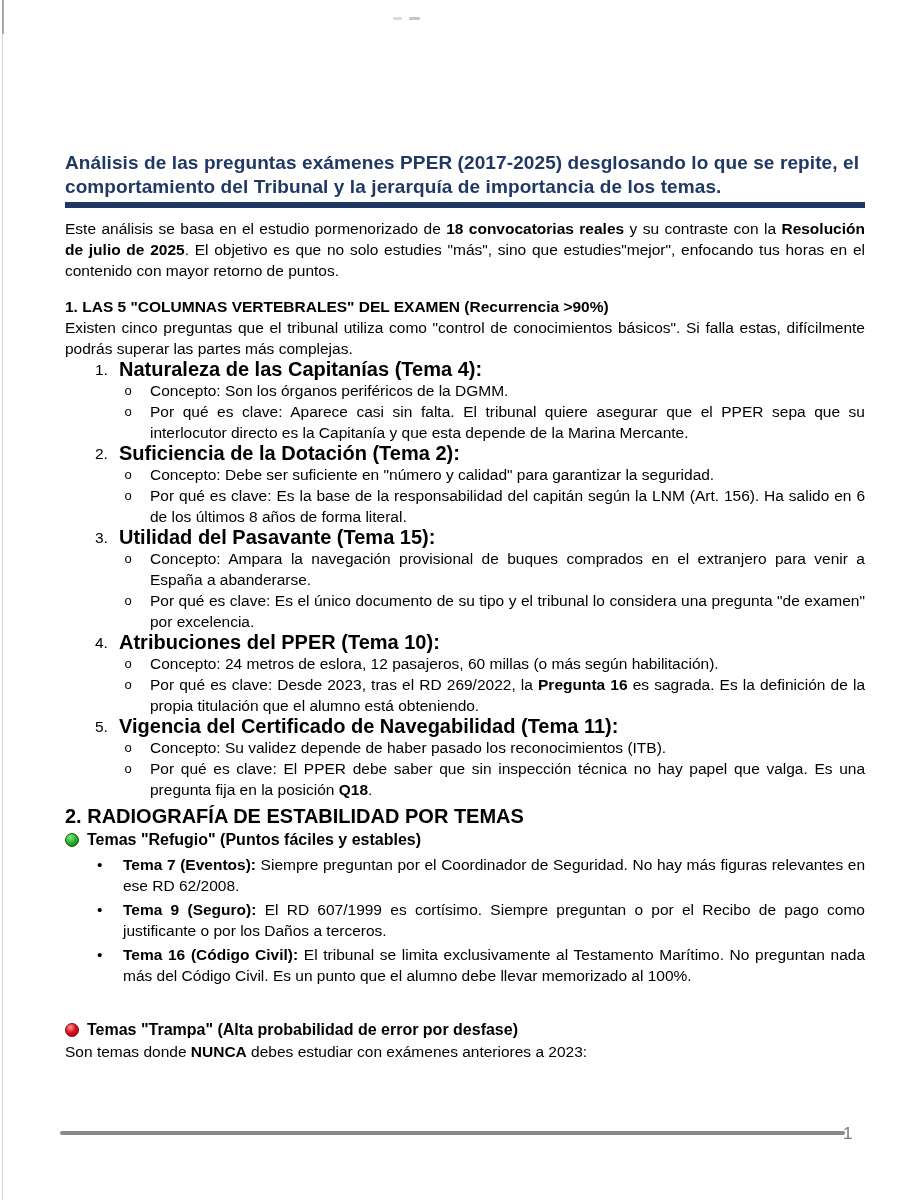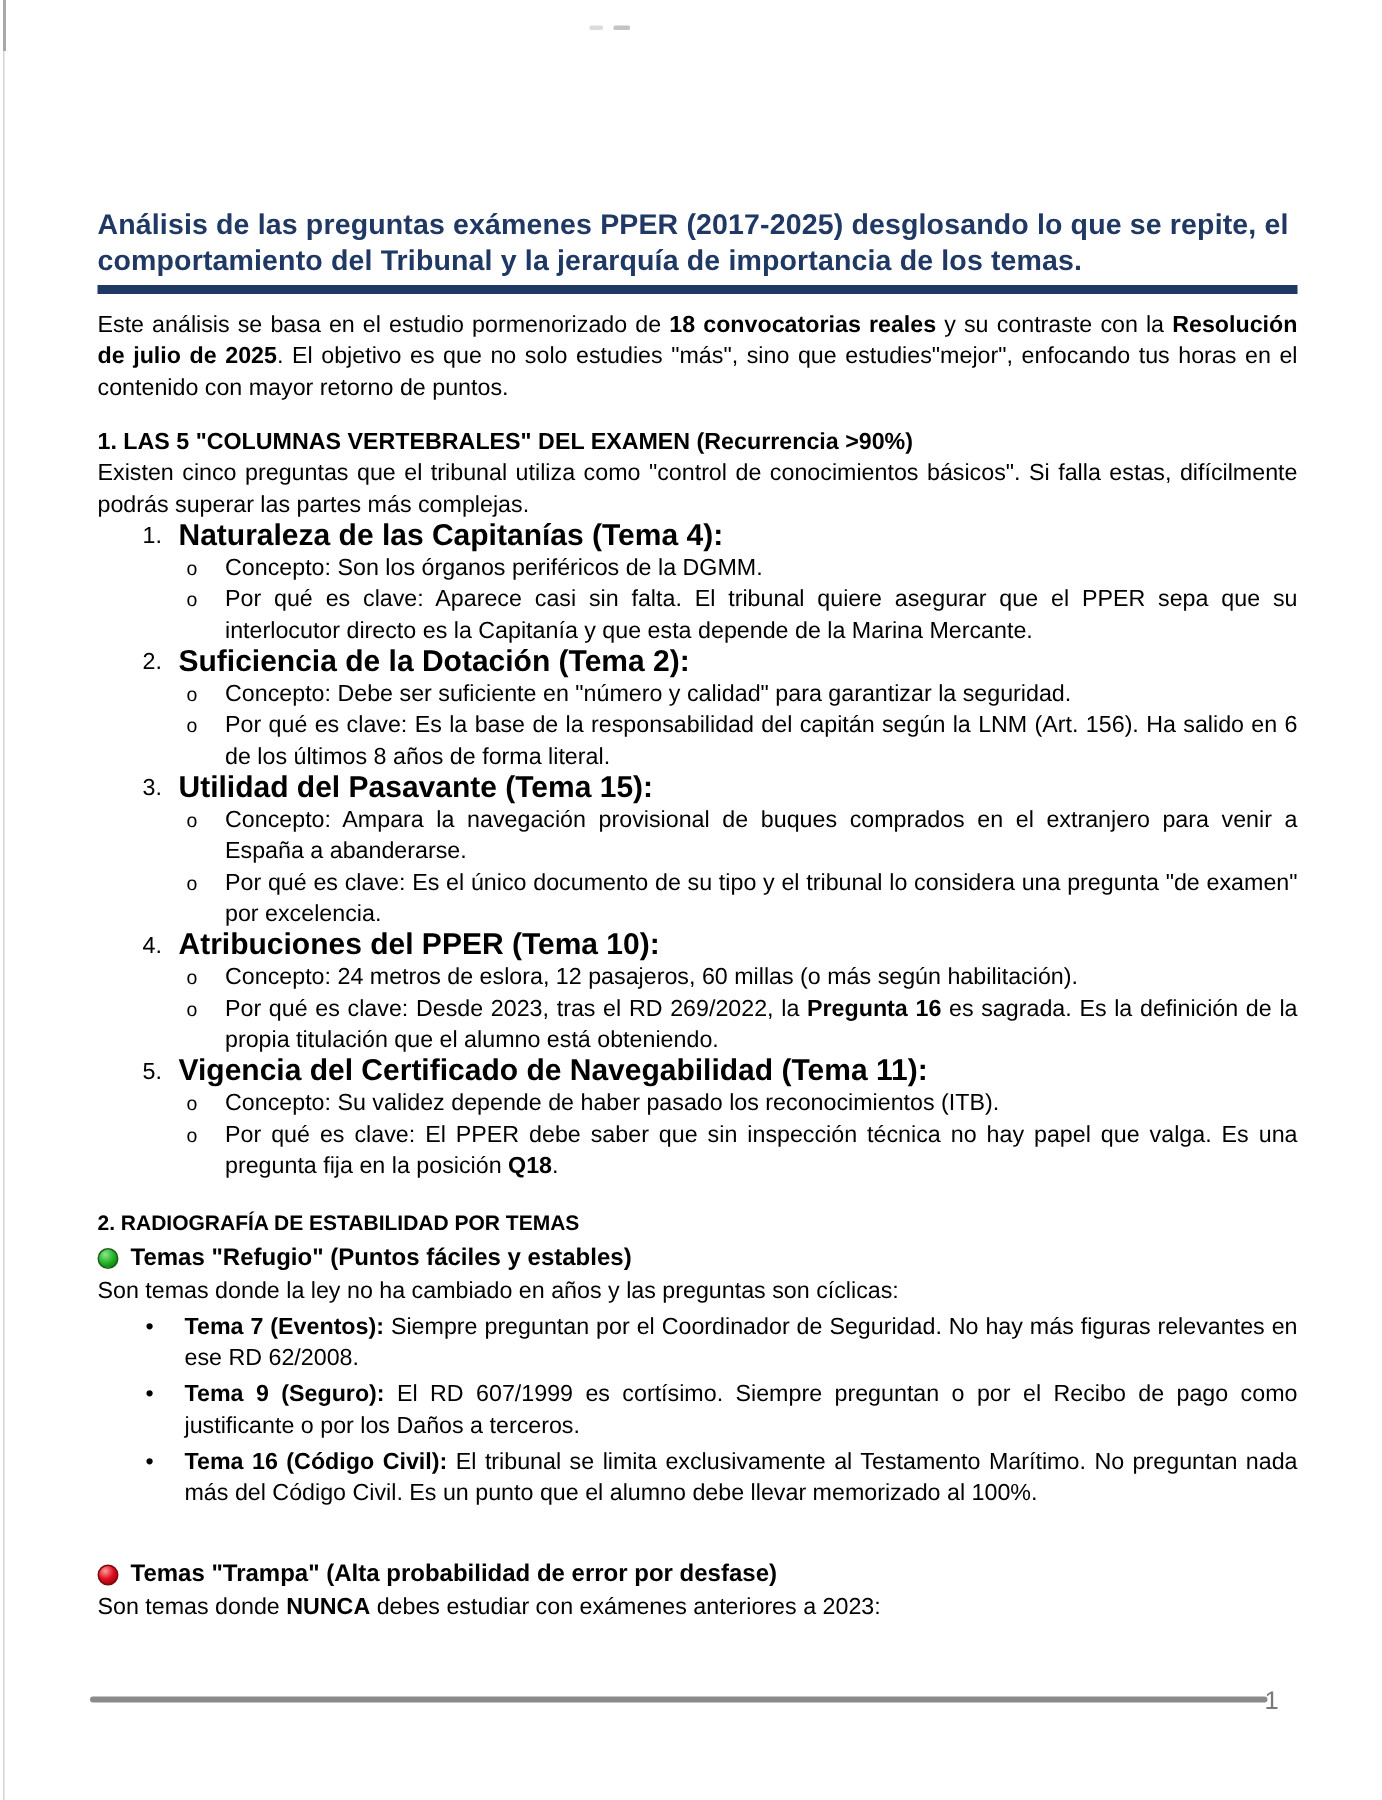--- a/index.html
+++ b/index.html
@@ -16,21 +16,21 @@
     font-family:"Liberation Sans","DejaVu Sans",sans-serif;
     color:var(--body);
   }
   .page-edge-line{position:absolute;left:2px;top:0;bottom:0;width:1px;background:var(--edge-gray);}
   .page-edge-line-top{position:absolute;left:2px;top:0;height:34px;width:2px;background:#a8a8a8;}
   .top-smudge{position:absolute;left:393px;top:16px;width:30px;height:6px;opacity:.45;}
   .top-smudge i{display:inline-block;height:3px;background:#666;border-radius:1px;filter:blur(.4px);vertical-align:top;margin-top:1px;}
   .top-smudge i.s1{width:9px;margin-right:7px;opacity:.5;}
   .top-smudge i.s2{width:11px;opacity:.85;}
 
-  .content{position:absolute;left:65px;top:0;width:800px;}
+  .content{position:absolute;left:65px;top:12px;width:800px;}
 
   .doc-title{
     margin-top:139px;
     color:var(--navy);
     font-weight:bold;
     font-size:19px;
     line-height:23.5px;
     letter-spacing:.1px;
   }
   .title-rule{margin-top:4px;height:6px;background:var(--navy);}
@@ -45,21 +45,21 @@
 
   .olist{margin-top:0;}
   .oli{display:flex;margin-left:30px;}
   .oli .num{flex:none;width:24px;font-size:15.5px;line-height:21px;text-align:left;}
   .oli .oli-body{flex:1;}
   .oli .oli-title{font-weight:bold;font-size:20px;line-height:21px;}
   .subli{display:flex;margin-left:57px;}
   .subli .sub-marker{flex:none;width:12px;font-size:13px;line-height:21px;margin-right:16px;text-align:center;}
   .subli .sub-body{flex:1;font-size:15.5px;line-height:21px;text-align:justify;}
 
-  .h-sec2{margin-top:17px;font-size:14px;}
+  .h-sec2{margin-top:6px;font-size:20px;}
   .ball-heading{margin-top:2px;display:flex;align-items:center;font-weight:bold;font-size:16px;line-height:22px;}
   .ball{flex:none;width:14px;height:14px;border-radius:50%;margin-right:8px;position:relative;top:0px;}
   .ball.green{background:radial-gradient(circle at 35% 28%, #8ce68c 0%, #2db82d 45%, #0e8f0e 75%, #076b07 100%);border:1px solid #1d5e1d;}
   .ball.red{background:radial-gradient(circle at 35% 28%, #ff9d9d 0%, #e01323 45%, #b00010 75%, #8a000c 100%);border:1px solid #7a0a12;}
 
   .ulist{margin-top:1px;}
   .uli{display:flex;margin-left:32px;margin-top:3px;}
   .uli .bullet-marker{flex:none;width:10px;margin-right:16px;font-size:15.5px;line-height:21px;}
   .uli .uli-body{flex:1;font-size:15.5px;line-height:21px;text-align:justify;}
 
@@ -164,21 +164,20 @@
     </div>
 
   </div>
 
   <div class="h-black h-sec2">2. RADIOGRAFÍA DE ESTABILIDAD POR TEMAS</div>
 
   <div class="ball-heading">
     <span class="ball green"></span>
     <span>Temas "Refugio" (Puntos fáciles y estables)</span>
   </div>
-  <p>Son temas donde la ley no ha cambiado en años y las preguntas son cíclicas:</p>
 
   <div class="ulist">
     <div class="uli">
       <span class="bullet-marker">•</span>
       <div class="uli-body"><span class="b">Tema 7 (Eventos):</span><span> Siempre preguntan por el </span><span class="i">Coordinador de Seguridad</span><span>. No hay más figuras relevantes en ese RD 62/2008.</span></div>
     </div>
     <div class="uli">
       <span class="bullet-marker">•</span>
       <div class="uli-body"><span class="b">Tema 9 (Seguro):</span><span> El RD 607/1999 es cortísimo. Siempre preguntan o por el </span><span class="i">Recibo de pago</span><span> como justificante o por los </span><span class="i">Daños a terceros</span><span>.</span></div>
     </div>

